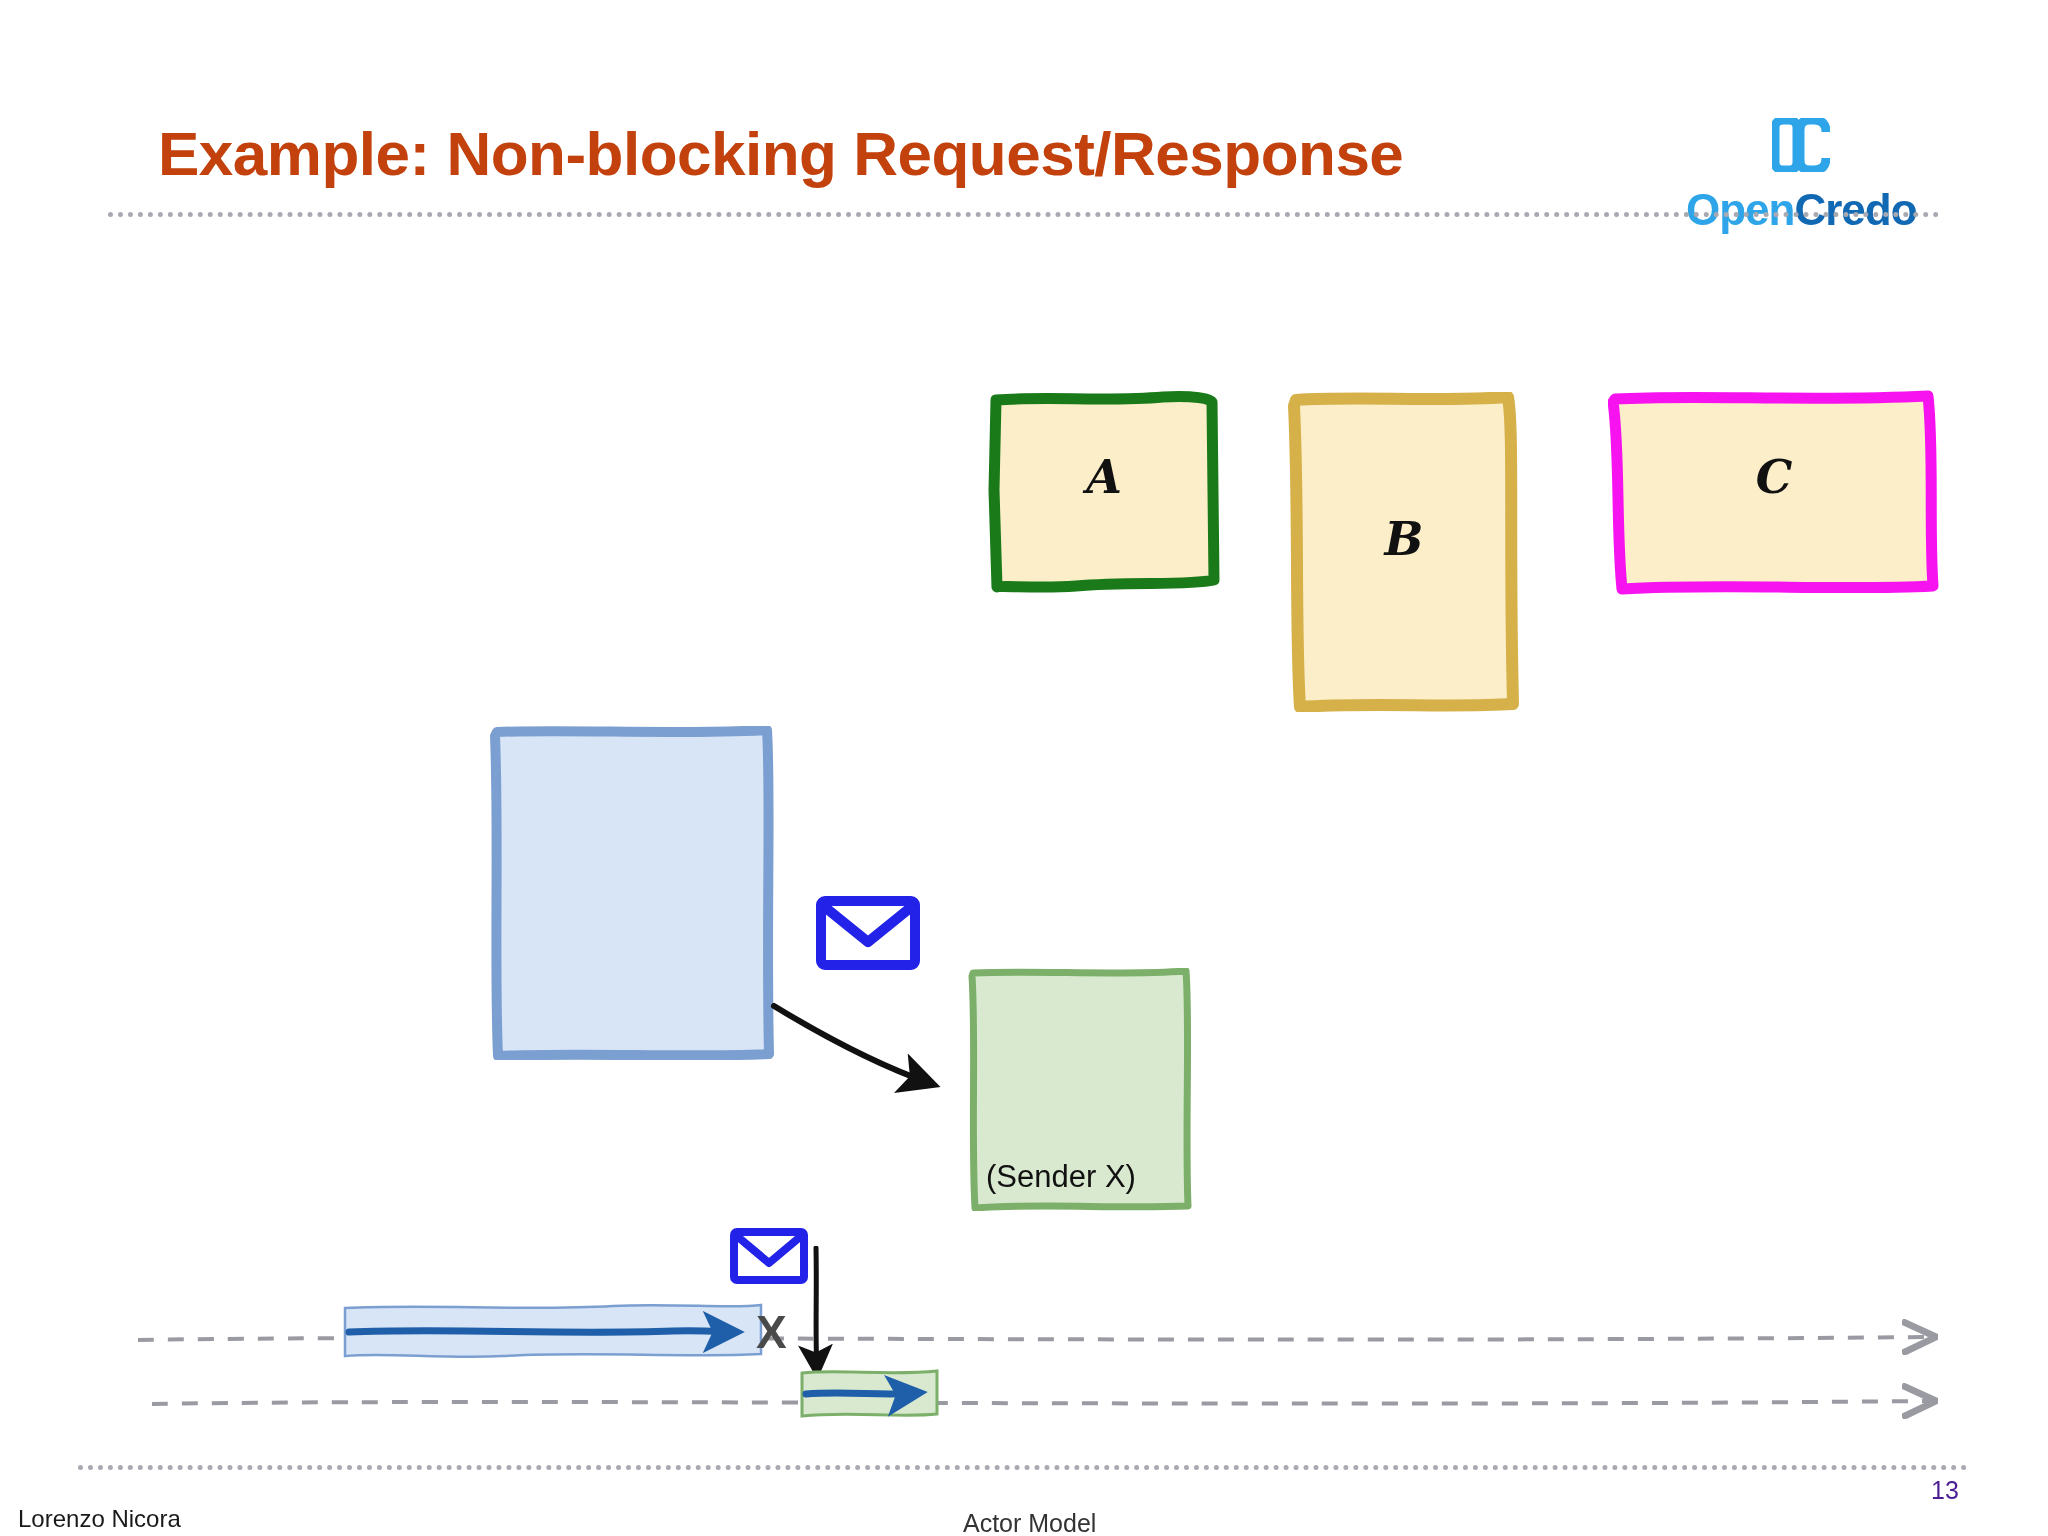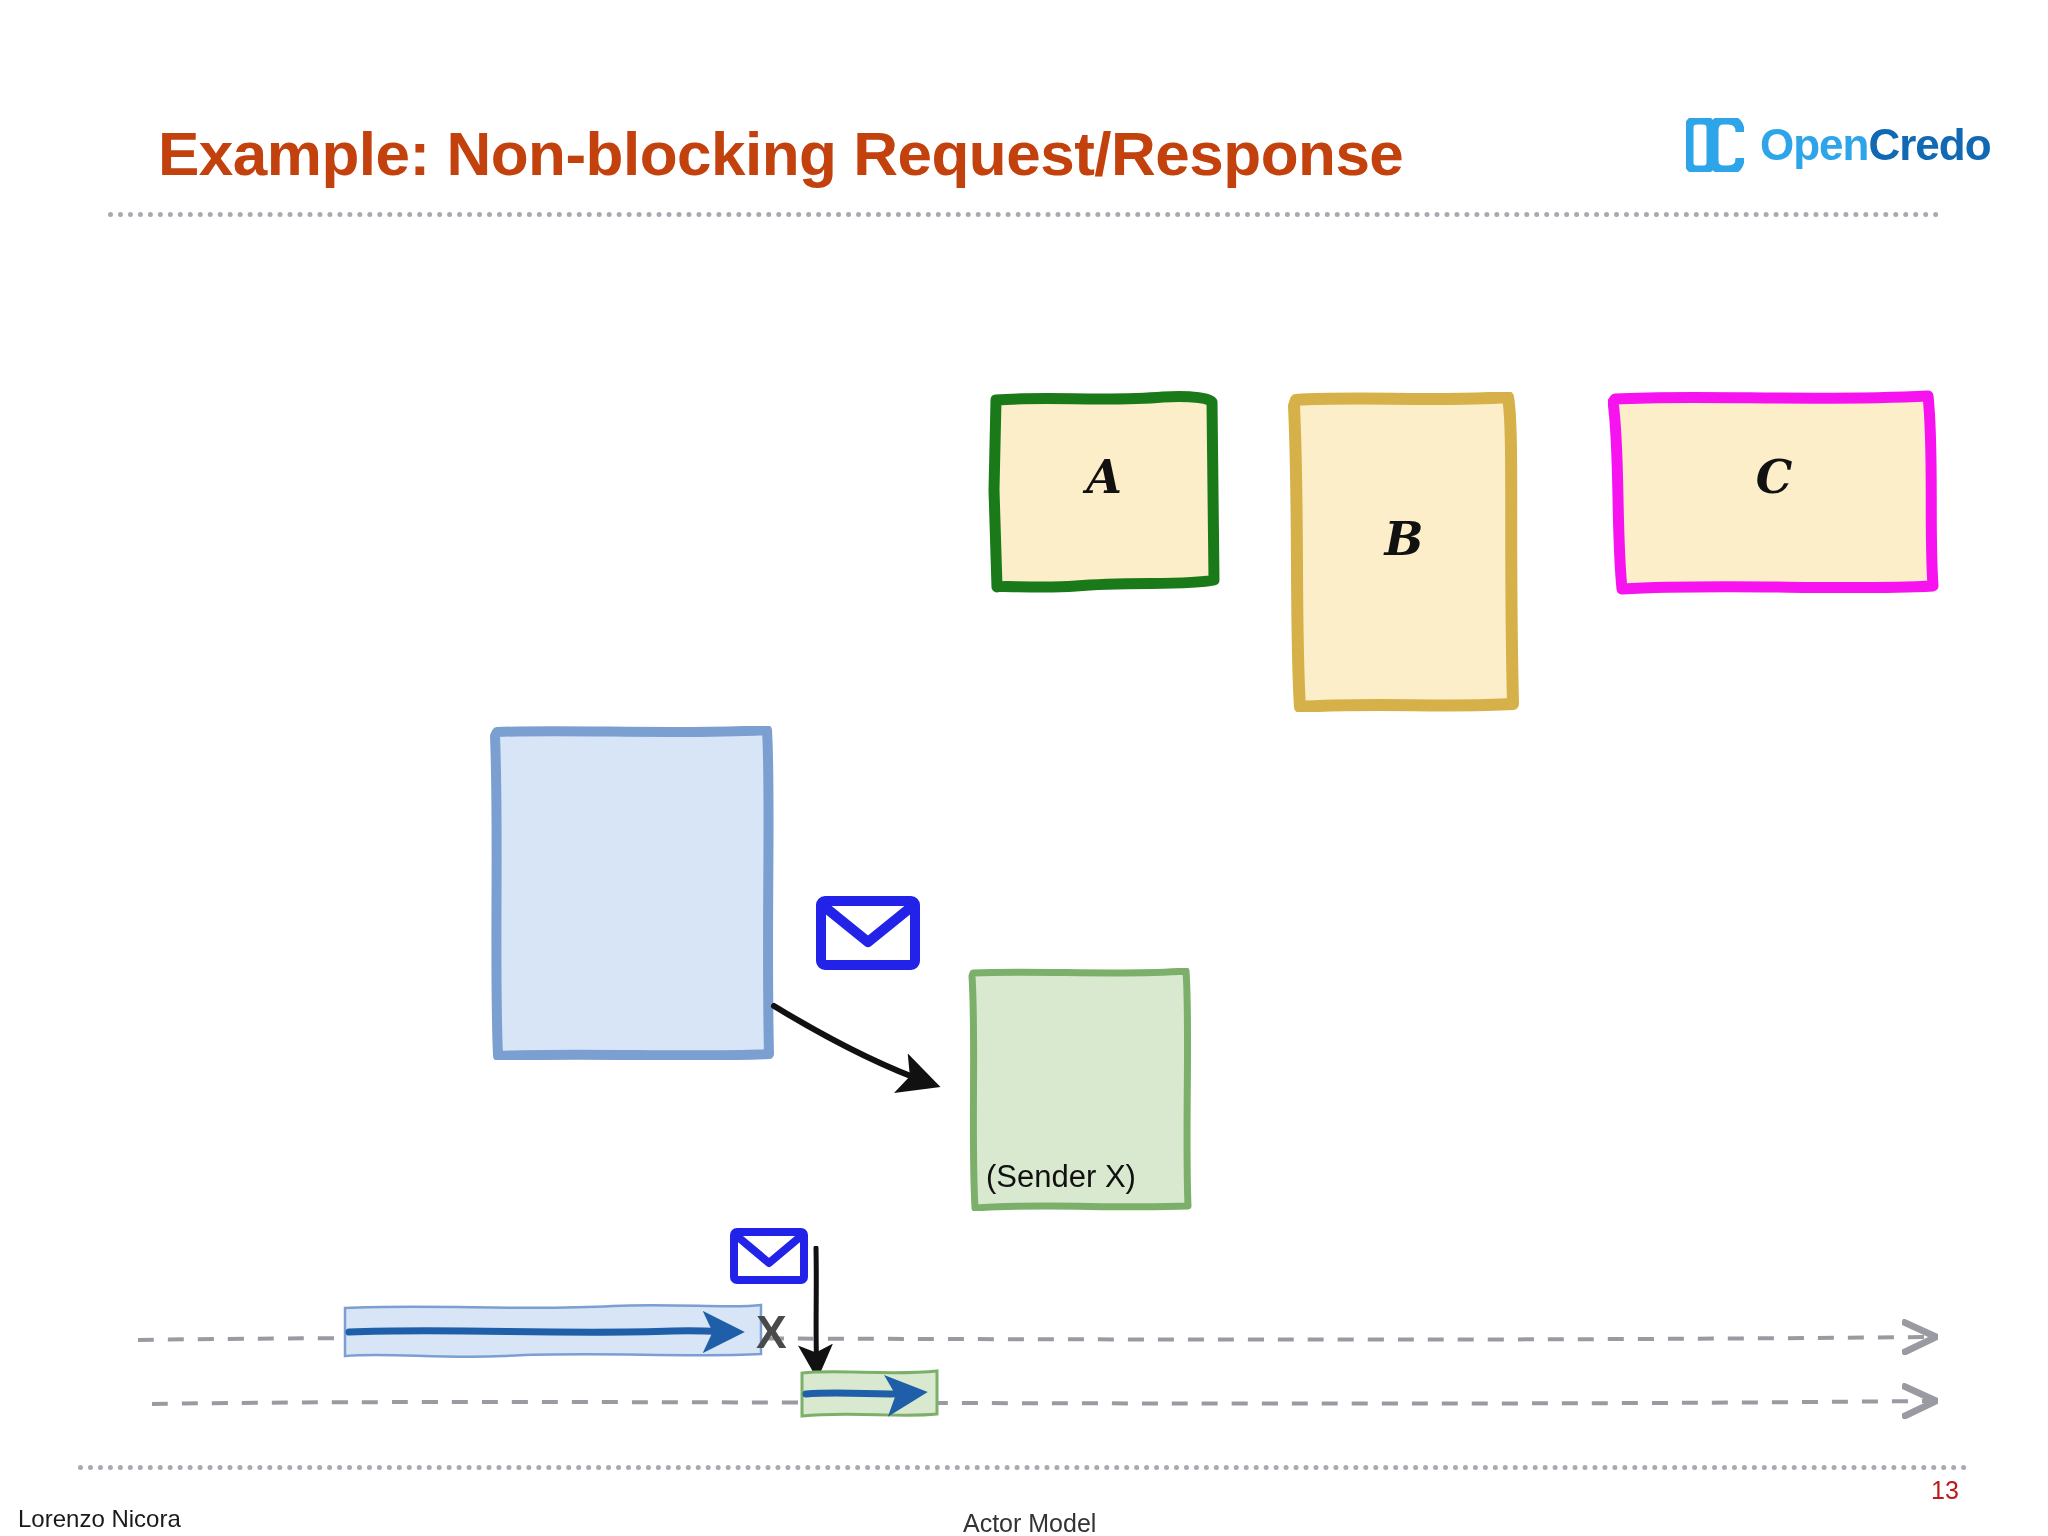--- a/index.html
+++ b/index.html
@@ -28,20 +28,21 @@
     white-space: nowrap;
   }
 
   #brand-logo {
     position: absolute;
     left: 1686px;
     top: 118px;
     display: flex;
     align-items: center;
     gap: 16px;
+    flex-direction: column;
   }
   #brand-logo .mark {
     width: 58px;
     height: 54px;
   }
   #brand-logo .wordmark {
     font-size: 44px;
     font-weight: bold;
     color: #1b86d4;
     letter-spacing: -1px;
@@ -69,21 +70,21 @@
 
   
   .footer-text {
     position: absolute;
     font-size: 24px;
     color: #1a1a1a;
     white-space: nowrap;
   }
   #footer-author { left: 18px; top: 1505px; }
   #footer-deck   { left: 963px; top: 1509px; font-size: 25px; color: #333; }
-  #footer-page   { left: 1931px; top: 1476px; font-size: 25px; color: #b91c1c; }
+  #footer-page   { left: 1931px; top: 1476px; font-size: 25px; color: #4c1d95; }
 
   
   .sketch-box {
     position: absolute;
     box-sizing: border-box;
   }
   .sketch-box svg { position: absolute; inset: 0; width: 100%; height: 100%; }
   .sketch-box .box-label {
     position: absolute;
     width: 100%;

